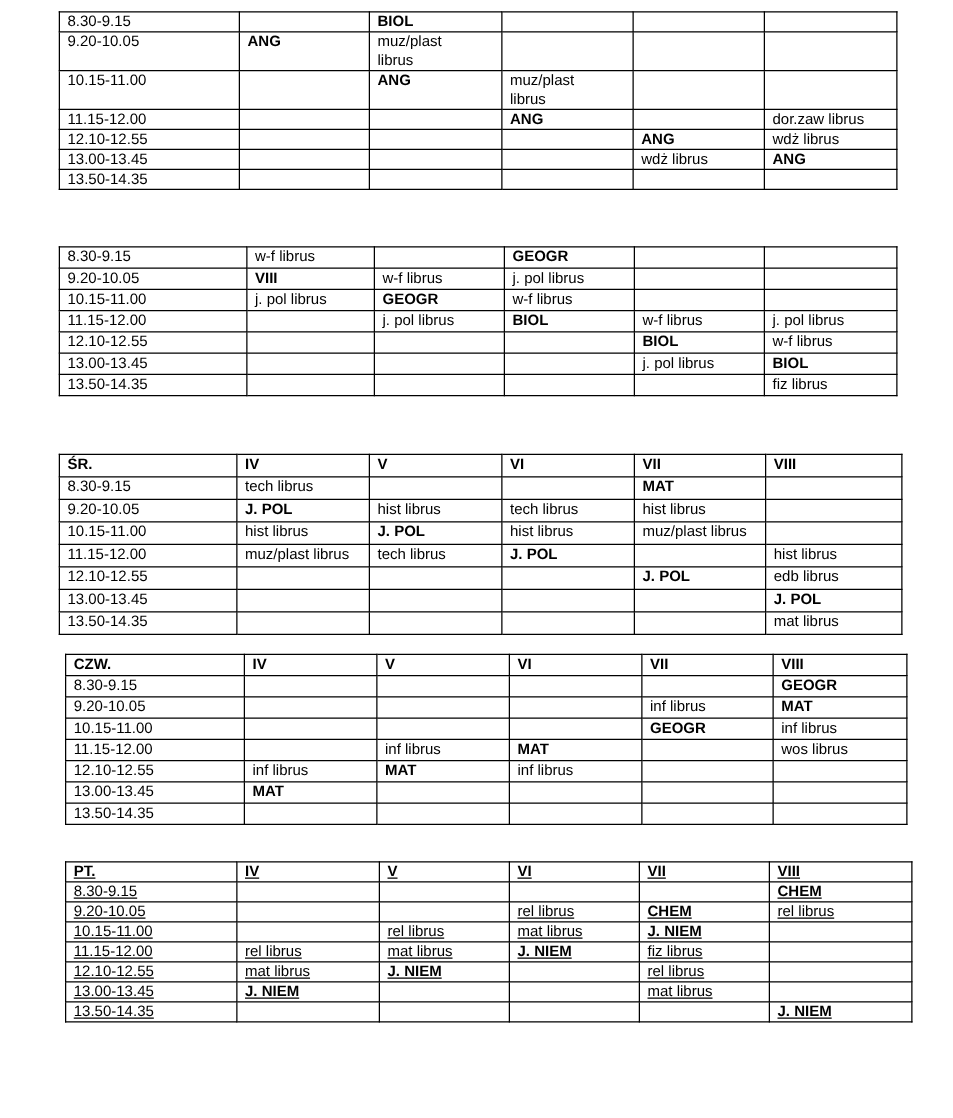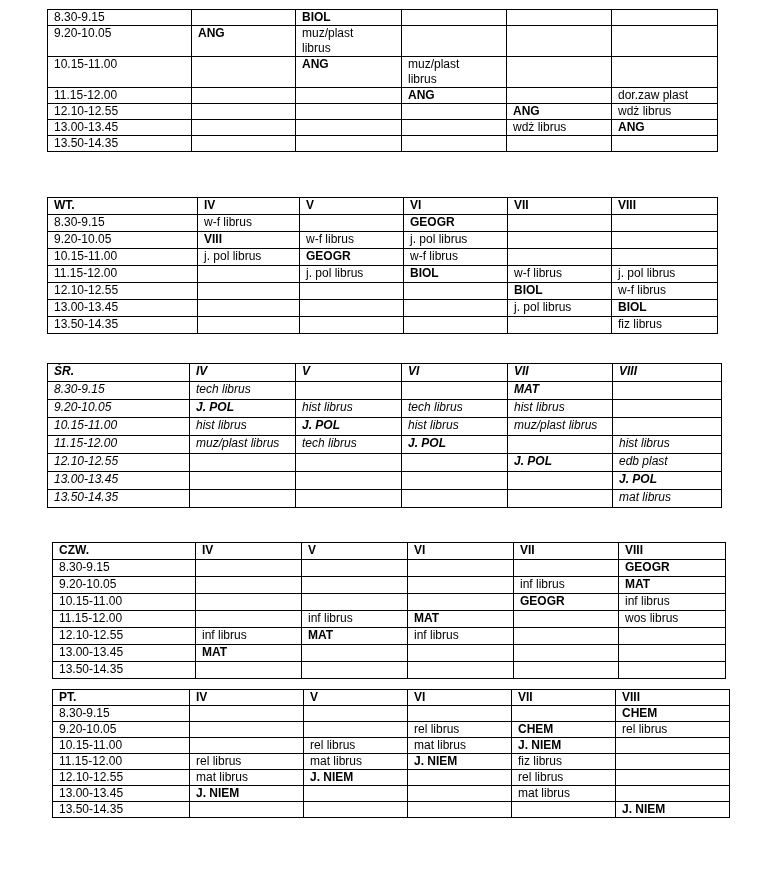--- a/index.html
+++ b/index.html
@@ -47,21 +47,21 @@
     <td style="padding-right:40px">muz/plast librus</td>
     <td></td>
     <td></td>
   </tr>
   <tr style="height:16px">
     <td>11.15-12.00</td>
     <td></td>
     <td></td>
     <td class="b">ANG</td>
     <td></td>
-    <td>dor.zaw plast</td>
+    <td>dor.zaw librus</td>
   </tr>
   <tr style="height:16px">
     <td>12.10-12.55</td>
     <td></td>
     <td></td>
     <td></td>
     <td class="b">ANG</td>
     <td>wdż librus</td>
   </tr>
   <tr style="height:16px">
@@ -86,28 +86,20 @@
 <table class="tt" style="left:47px; top:197px; width:671px;">
   <colgroup>
       <col style="width:150px">
       <col style="width:102px">
       <col style="width:104px">
       <col style="width:104px">
       <col style="width:104px">
       <col style="width:106px">
     </colgroup>
   <tbody>
-      <tr class="head" style="height:17px">
-    <td>WT.</td>
-    <td>IV</td>
-    <td>V</td>
-    <td>VI</td>
-    <td>VII</td>
-    <td>VIII</td>
-  </tr>
   <tr style="height:17px">
     <td>8.30-9.15</td>
     <td>w-f librus</td>
     <td></td>
     <td class="b">GEOGR</td>
     <td></td>
     <td></td>
   </tr>
   <tr style="height:17px">
     <td>9.20-10.05</td>
@@ -153,21 +145,21 @@
     <td>13.50-14.35</td>
     <td></td>
     <td></td>
     <td></td>
     <td></td>
     <td>fiz librus</td>
   </tr>
 </tbody>
   </table>
 
-<table class="tt" style="left:47px; top:363px; width:674px;font-style:italic;">
+<table class="tt" style="left:47px; top:363px; width:674px;">
   <colgroup>
       <col style="width:142px">
       <col style="width:106px">
       <col style="width:106px">
       <col style="width:106px">
       <col style="width:105px">
       <col style="width:109px">
     </colgroup>
   <tbody>
       <tr class="head" style="height:18px">
@@ -209,42 +201,42 @@
     <td class="b">J. POL</td>
     <td></td>
     <td>hist librus</td>
   </tr>
   <tr style="height:18px">
     <td>12.10-12.55</td>
     <td></td>
     <td></td>
     <td></td>
     <td class="b">J. POL</td>
-    <td>edb plast</td>
-  </tr>
-  <tr style="height:18px">
-    <td>13.00-13.45</td>
-    <td></td>
-    <td></td>
-    <td></td>
-    <td></td>
-    <td class="b">J. POL</td>
-  </tr>
-  <tr style="height:18px">
-    <td>13.50-14.35</td>
-    <td></td>
-    <td></td>
-    <td></td>
-    <td></td>
-    <td>mat librus</td>
-  </tr>
-</tbody>
-  </table>
-
-<table class="tt" style="left:52px; top:523px; width:673px;margin-top:19px;">
+    <td>edb librus</td>
+  </tr>
+  <tr style="height:18px">
+    <td>13.00-13.45</td>
+    <td></td>
+    <td></td>
+    <td></td>
+    <td></td>
+    <td class="b">J. POL</td>
+  </tr>
+  <tr style="height:18px">
+    <td>13.50-14.35</td>
+    <td></td>
+    <td></td>
+    <td></td>
+    <td></td>
+    <td>mat librus</td>
+  </tr>
+</tbody>
+  </table>
+
+<table class="tt" style="left:52px; top:523px; width:673px;">
   <colgroup>
       <col style="width:143px">
       <col style="width:106px">
       <col style="width:106px">
       <col style="width:106px">
       <col style="width:105px">
       <col style="width:107px">
     </colgroup>
   <tbody>
       <tr class="head" style="height:17px">
@@ -307,21 +299,21 @@
     <td>13.50-14.35</td>
     <td></td>
     <td></td>
     <td></td>
     <td></td>
     <td></td>
   </tr>
 </tbody>
   </table>
 
-<table class="tt" style="left:52px; top:689px; width:677px;">
+<table class="tt" style="left:52px; top:689px; width:677px;text-decoration:underline;">
   <colgroup>
       <col style="width:137px">
       <col style="width:114px">
       <col style="width:104px">
       <col style="width:104px">
       <col style="width:104px">
       <col style="width:114px">
     </colgroup>
   <tbody>
       <tr class="head" style="height:16px">

